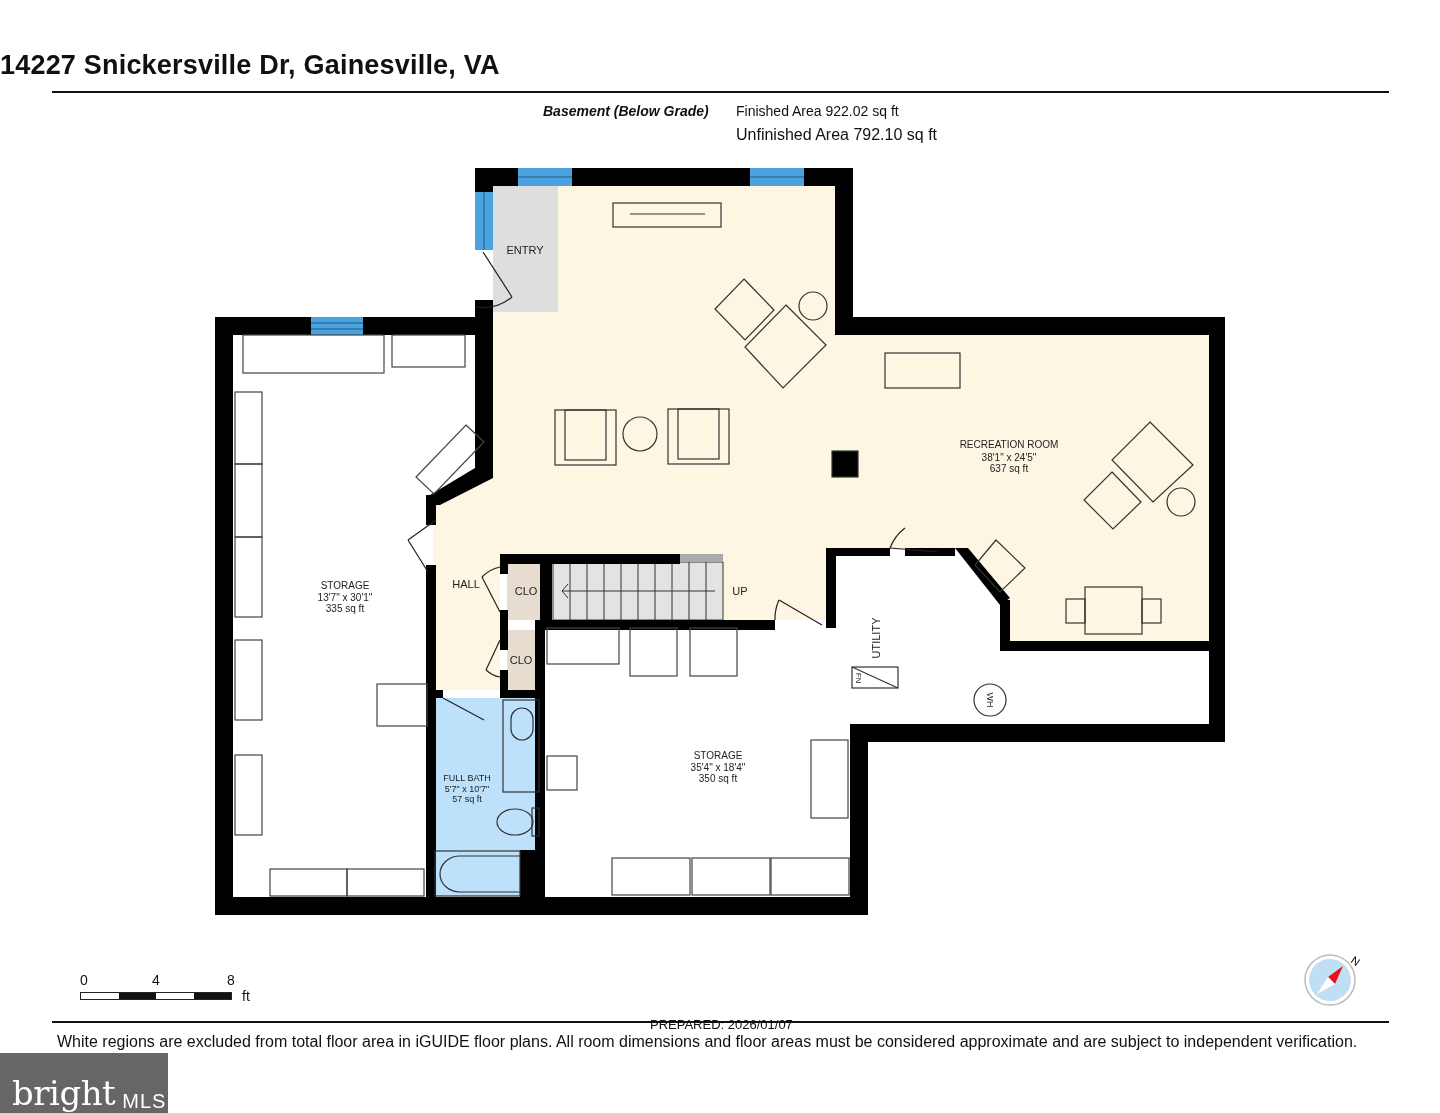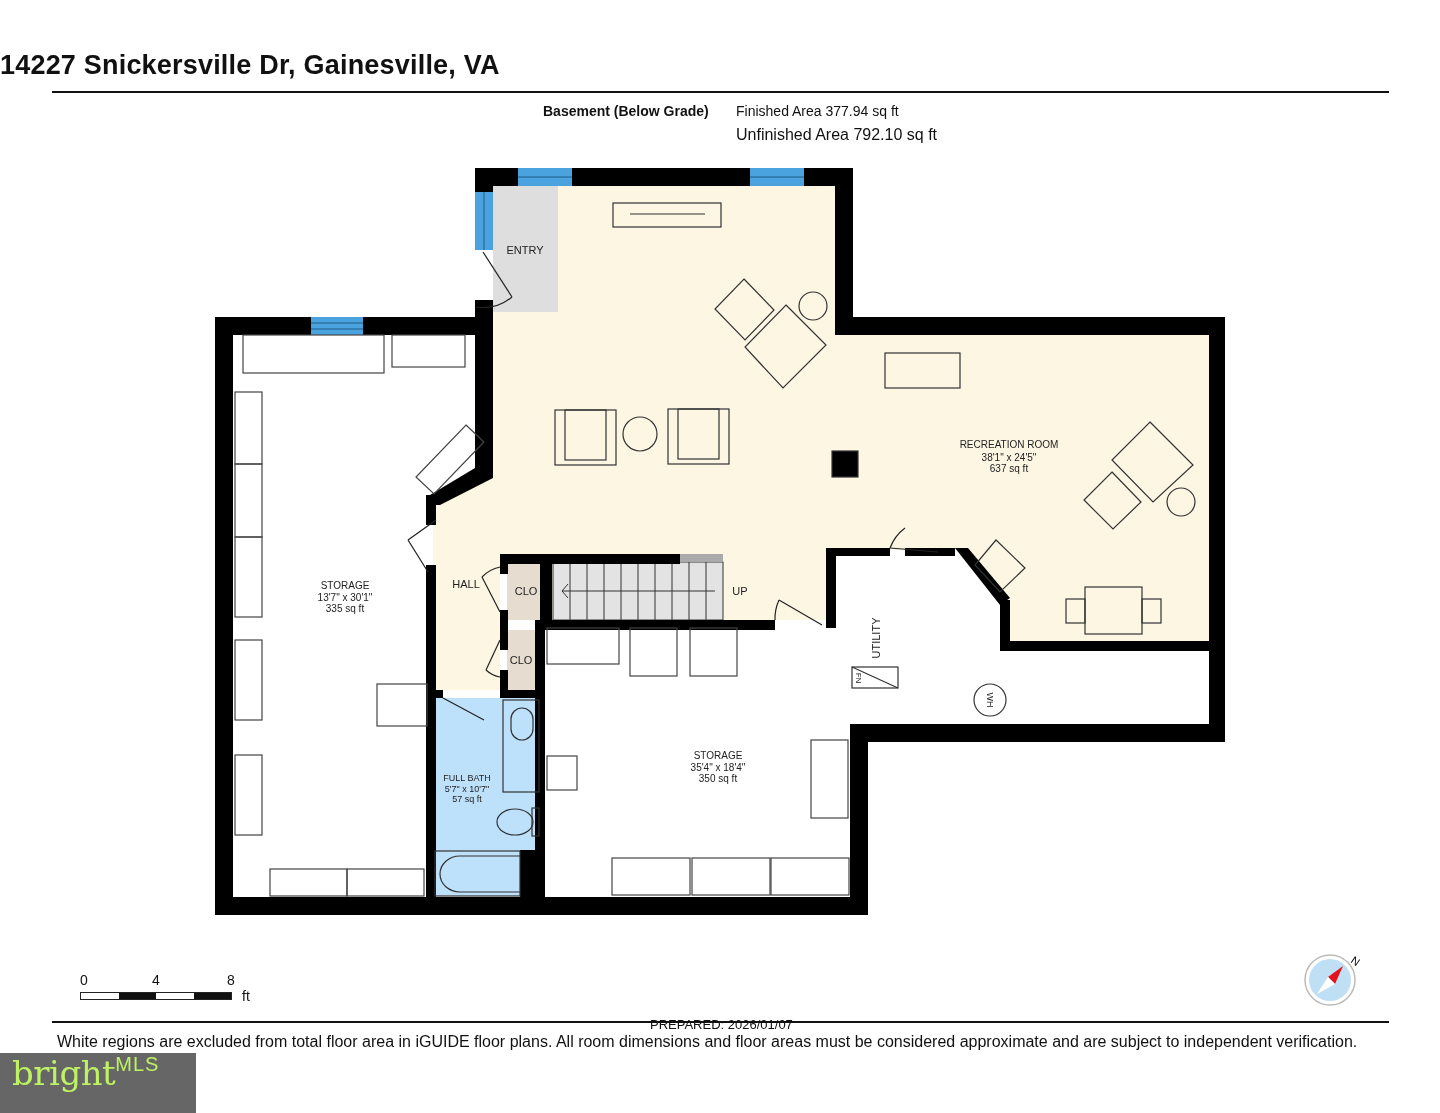--- a/index.html
+++ b/index.html
@@ -1,43 +1,43 @@
 <!DOCTYPE html>
 <html><head>
 <meta charset="utf-8">
 <style>
   html, body { margin:0; padding:0; background:#ffffff; }
   body { width:1440px; height:1113px; position:relative; overflow:hidden; font-family:"Liberation Sans", sans-serif; color:#111; }
   .title { position:absolute; left:0; top:50px; width:1440px; font-weight:bold; font-size:27px; letter-spacing:0.2px; }
   .rule-top { position:absolute; left:52px; top:91px; width:1337px; height:2px; background:#111; }
-  .level { position:absolute; left:543px; top:103px; font-weight:bold; font-size:14px; }
+  .level { position:absolute; left:543px; top:103px; font-weight:bold; font-size:14px;font-style:italic; }
   .area1 { position:absolute; left:736px; top:103px; font-size:14px; }
   .area2 { position:absolute; left:736px; top:126px; font-size:16px; }
   svg.plan { position:absolute; left:0; top:0; }
   .room-label { font-family:"Liberation Sans", sans-serif; fill:#222; text-anchor:middle; }
   .scale { position:absolute; left:80px; top:972px; }
   .scale-lbl { position:absolute; top:0; font-size:14px; }
   .scale-bar { position:absolute; left:0; top:20px; height:6px; width:150px; border:1px solid #222; display:flex; }
   .scale-bar span { flex:1; height:6px; }
   .scale-ft { position:absolute; left:162px; top:16px; font-size:14px; }
   .prepared { position:absolute; left:650px; top:985px; font-size:13px;margin-top:32px; }
   .rule-bottom { position:absolute; left:52px; top:1021px; width:1337px; height:2px; background:#111; }
   .disclaimer { position:absolute; left:57px; top:1033px; font-size:16px; }
   .compass { position:absolute; left:1300px; top:948px; }
-  .brand { position:absolute; left:0; top:1053px; width:196px; height:60px; background:#666; color:#bef264; display:flex; align-items:flex-start; }
+  .brand { position:absolute; left:0; top:1053px; width:168px; height:60px; background:#666; color:#ffffff; display:flex; align-items:flex-end; }
   .brand-main { font-family:"DejaVu Serif", serif; font-size:34px; margin-left:12px; letter-spacing:-0.5px; }
-  .brand-sub { font-size:20px; margin-left:0; letter-spacing:1px; }
+  .brand-sub { font-size:20px; margin-left:7px; letter-spacing:1px; }
 </style>
 </head>
 <body>
 
 <div class="title">14227 Snickersville Dr, Gainesville, VA</div>
 <div class="rule-top"></div>
 <div class="level">Basement (Below Grade)</div>
-<div class="area1">Finished Area 377.94 sq ft</div>
+<div class="area1">Finished Area 922.02 sq ft</div>
 <div class="area2">Unfinished Area 792.10 sq ft</div>
 
 <svg class="plan" width="1440" height="1113" viewBox="0 0 1440 1113">
 
   <g>
     <polygon fill="#fdf6e3" points="493,186 835,186 835,333 1209,333 1209,650 1003,650 1003,600 960,550 835,550 835,620 540,620 540,556 500,556 500,690 433,690 433,500 493,470"></polygon>
   </g>
 
   <rect x="493" y="186" width="65" height="126" fill="#dedede"></rect>
 

